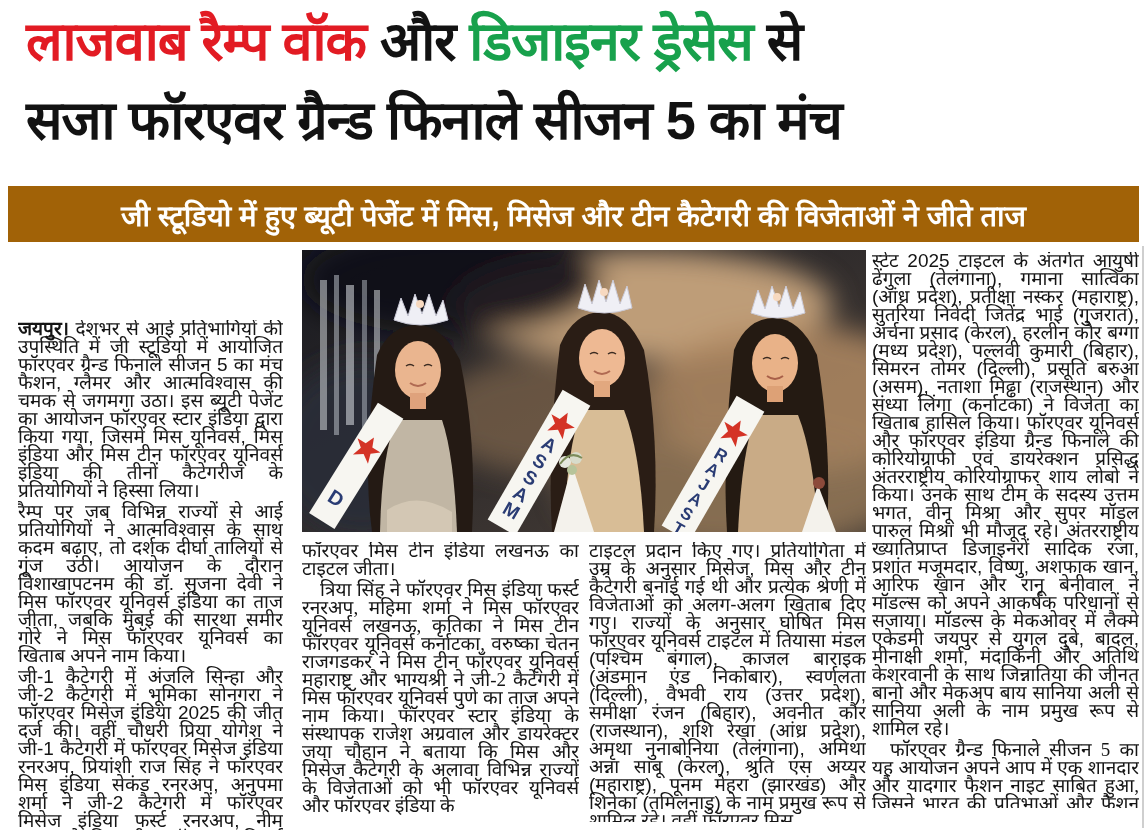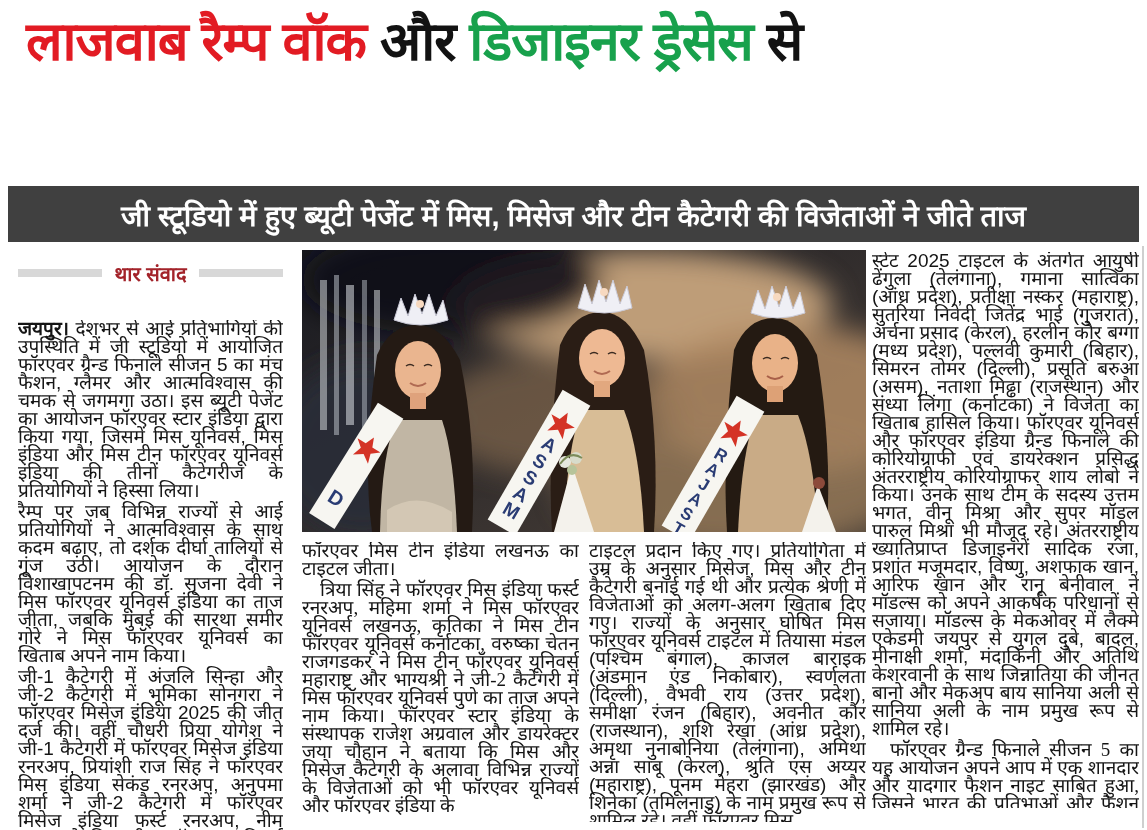--- a/index.html
+++ b/index.html
@@ -54,31 +54,27 @@
 </style>
 </head>
 <body>
 
 <div id="page">
 
   <div class="headline">
     <div>
       <span class="seg" style="color: rgb(226, 27, 35);">लाजवाब रैम्प वॉक</span><span class="seg" style="color: rgb(18, 18, 18);"> और </span><span class="seg" style="color: rgb(24, 161, 76);">डिजाइनर ड्रेसेस</span><span class="seg" style="color: rgb(18, 18, 18);"> से</span>
     </div>
+    <div style="color: rgb(18, 18, 18);">सजा फॉरएवर ग्रैन्ड फिनाले सीजन 5 का मंच</div>
   </div>
 
-  <div class="subbar" style="background: #404040;">
+  <div class="subbar" style="background: #a16207;">
     <span style="color: rgb(255, 255, 255);">जी स्टूडियो में हुए ब्यूटी पेजेंट में मिस, मिसेज और टीन कैटेगरी की विजेताओं ने जीते ताज</span>
   </div>
 
-  <div class="byline-row">
-    <span class="byline-bar"></span>
-    <span class="byline-text" style="color: rgb(163, 35, 42);">थार संवाद</span>
-    <span class="byline-bar"></span>
-  </div>
 
   <div class="col" id="col1">
     <p><span class="dateline">जयपुर।</span><span> देशभर से आई प्रतिभागियों की उपस्थिति में जी स्टूडियो में आयोजित फॉरएवर ग्रैन्ड फिनाले सीजन 5 का मंच फैशन, ग्लैमर और आत्मविश्वास की चमक से जगमगा उठा। इस ब्यूटी पेजेंट का आयोजन फॉरएवर स्टार इंडिया द्वारा किया गया, जिसमें मिस यूनिवर्स, मिस इंडिया और मिस टीन फॉरएवर यूनिवर्स इंडिया की तीनों कैटेगरीज के प्रतियोगियों ने हिस्सा लिया।</span></p>
     <p>रैम्प पर जब विभिन्न राज्यों से आई प्रतियोगियों ने आत्मविश्वास के साथ कदम बढ़ाए, तो दर्शक दीर्घा तालियों से गूंज उठी। आयोजन के दौरान विशाखापटनम की डॉ. सृजना देवी ने मिस फॉरएवर यूनिवर्स इंडिया का ताज जीता, जबकि मुंबई की सारथा समीर गोरे ने मिस फॉरएवर यूनिवर्स का खिताब अपने नाम किया।</p>
     <p>जी-1 कैटेगरी में अंजलि सिन्हा और जी-2 कैटेगरी में भूमिका सोनगरा ने फॉरएवर मिसेज इंडिया 2025 की जीत दर्ज की। वहीं चौधरी प्रिया योगेश ने जी-1 कैटेगरी में फॉरएवर मिसेज इंडिया रनरअप, प्रियांशी राज सिंह ने फॉरएवर मिस इंडिया सेकंड रनरअप, अनुपमा शर्मा ने जी-2 कैटेगरी में फॉरएवर मिसेज इंडिया फर्स्ट रनरअप, नीम शुक्ला ने मिस टीन फॉरएवर यूनिवर्स रनरअप और तनिष्का महेन्द्र जैन ने</p>
   </div>
 
   <div class="photo">
     <svg width="564" height="282" viewBox="0 0 564 282" xmlns="http://www.w3.org/2000/svg">
       <defs>

